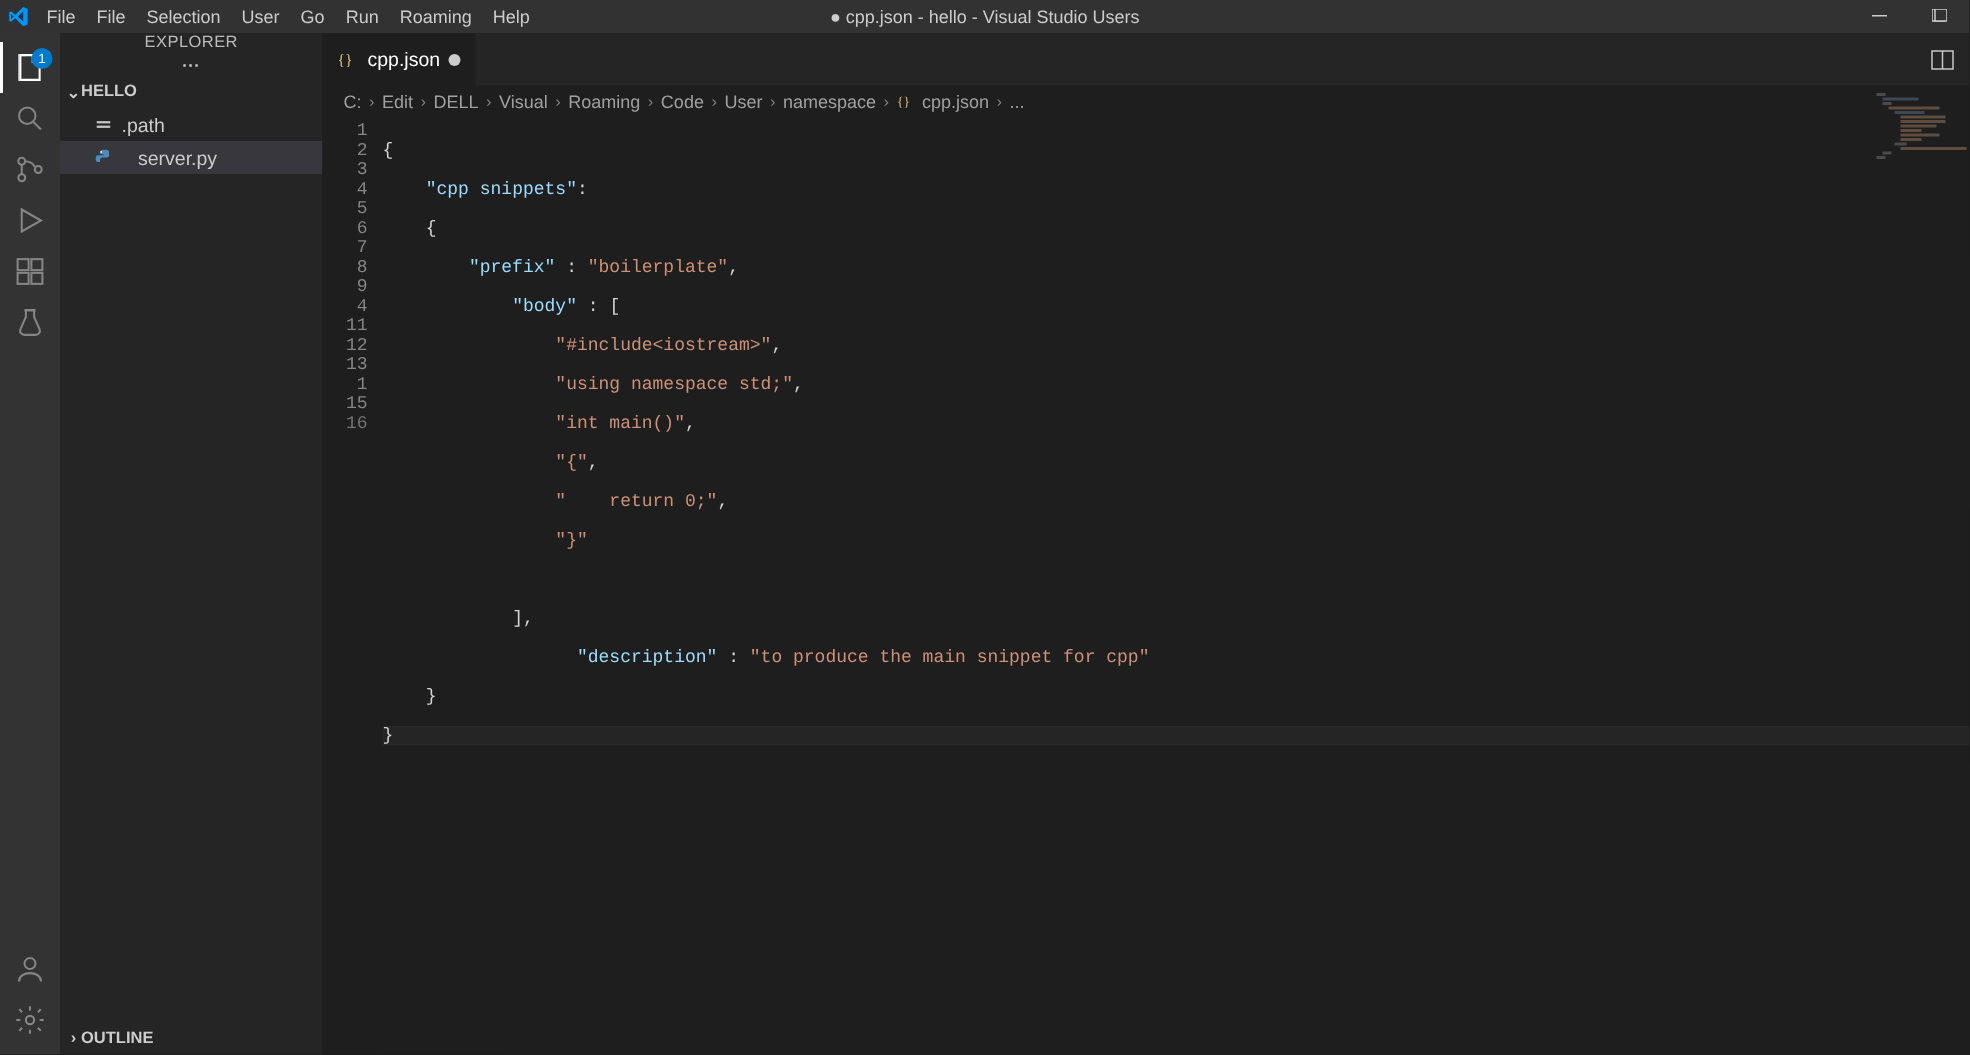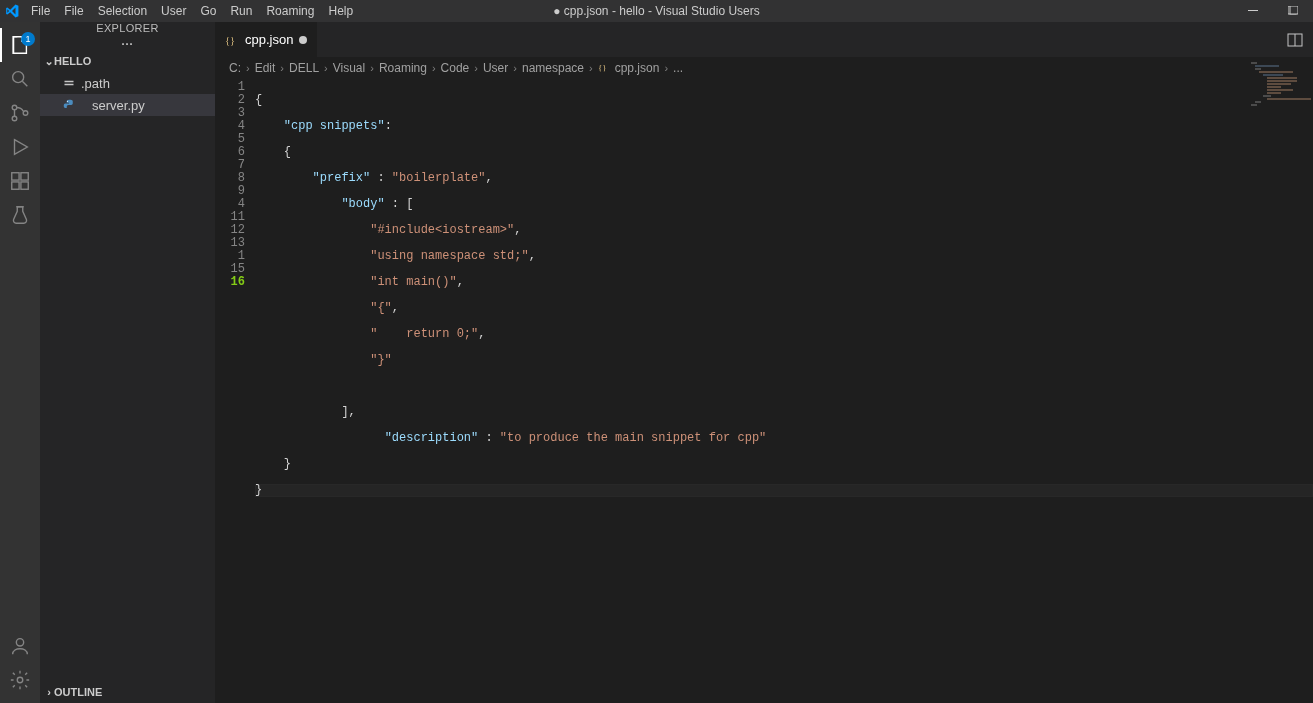--- a/index.html
+++ b/index.html
@@ -330,21 +330,21 @@
         <div>6</div>
         <div>7</div>
         <div>8</div>
         <div>9</div>
         <div>4</div>
         <div>11</div>
         <div>12</div>
         <div>13</div>
         <div>1</div>
         <div>15</div>
-        <div style="color:#84cc16;font-weight:bold;">16</div>
+        <div style="color:#737373;">16</div>
       </div>
       <div class="code">
 <div class="line"><span class="tok-punc">{</span></div>
 <div class="line">    <span class="tok-key">"cpp snippets"</span><span class="tok-punc">:</span></div>
 <div class="line">    <span class="tok-punc">{</span></div>
 <div class="line">        <span class="tok-key">"prefix"</span> <span class="tok-punc">:</span> <span class="tok-str">"boilerplate"</span><span class="tok-punc">,</span></div>
 <div class="line">            <span class="tok-key">"body"</span> <span class="tok-punc">:</span> <span class="tok-punc">[</span></div>
 <div class="line">                <span class="tok-str">"#include&lt;iostream&gt;"</span><span class="tok-punc">,</span></div>
 <div class="line">                <span class="tok-str">"using namespace std;"</span><span class="tok-punc">,</span></div>
 <div class="line">                <span class="tok-str">"int main()"</span><span class="tok-punc">,</span></div>

